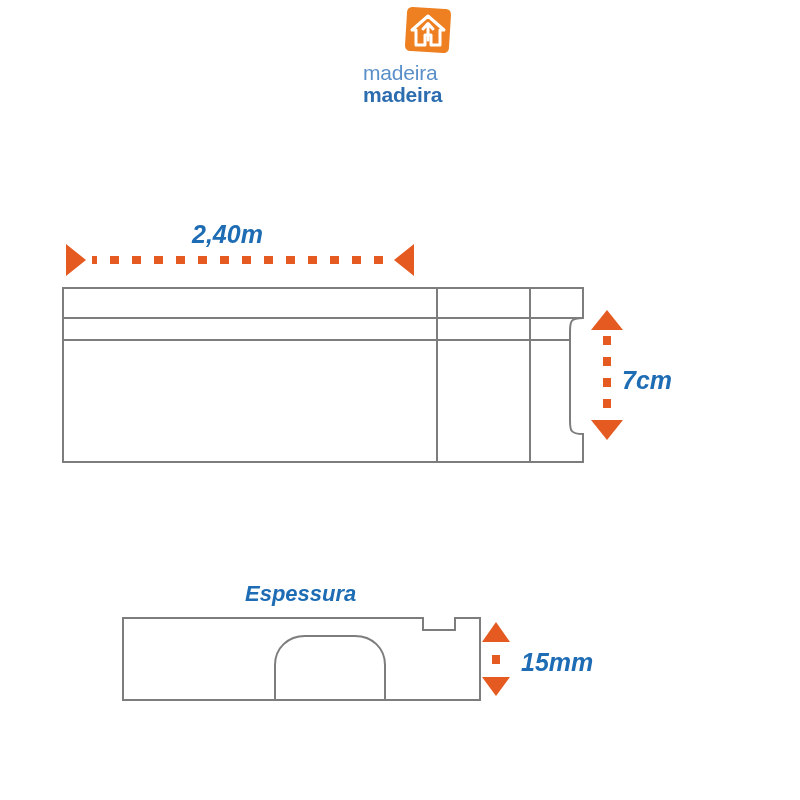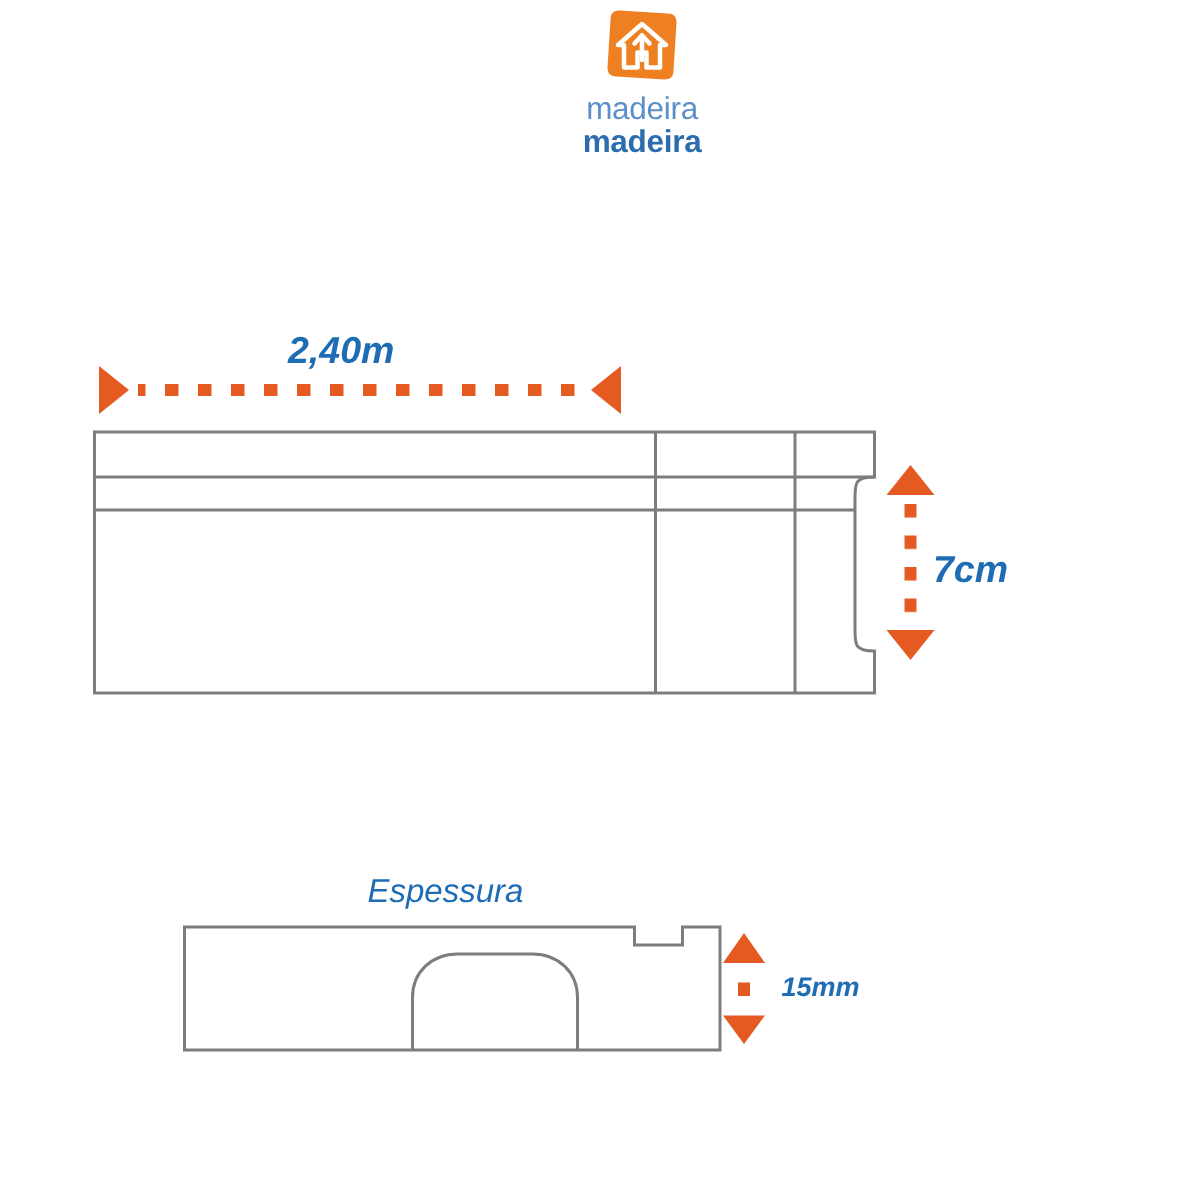--- a/index.html
+++ b/index.html
@@ -21,21 +21,21 @@
     height: 800px;
   }
 
   
   .logo-wrap {
     position: absolute;
     left: 363px;
     top: 4px;
     width: 130px;
     height: 110px;
-    text-align: center;
+    text-align: left;
   }
   .logo-mark {
     width: 56px;
     height: 56px;
     margin: 0 auto;
     position: relative;
   }
   .logo-text {
     margin-top: 2px;
     line-height: 1.05;
@@ -56,27 +56,27 @@
   
   .dim-label {
     position: absolute;
     color: #1d6cb4;
     font-weight: 700;
     font-style: italic;
     white-space: nowrap;
   }
   .dim-label-width  { left: 192px; top: 220px; font-size: 25px; }
   .dim-label-height { left: 622px; top: 366px; font-size: 25px; }
-  .dim-label-thick  { left: 521px; top: 648px; font-size: 18px; }
+  .dim-label-thick  { left: 521px; top: 648px; font-size: 25px; }
   .section-title {
     position: absolute;
     left: 245px;
     top: 581px;
     color: #1d6cb4;
-    font-weight: 400;
+    font-weight: 700;
     font-style: italic;
     font-size: 22px;
     white-space: nowrap;
   }
 
   svg { display: block; }
   .outline {
     fill: none;
     stroke: #7d7d7d;
     stroke-width: 2;

